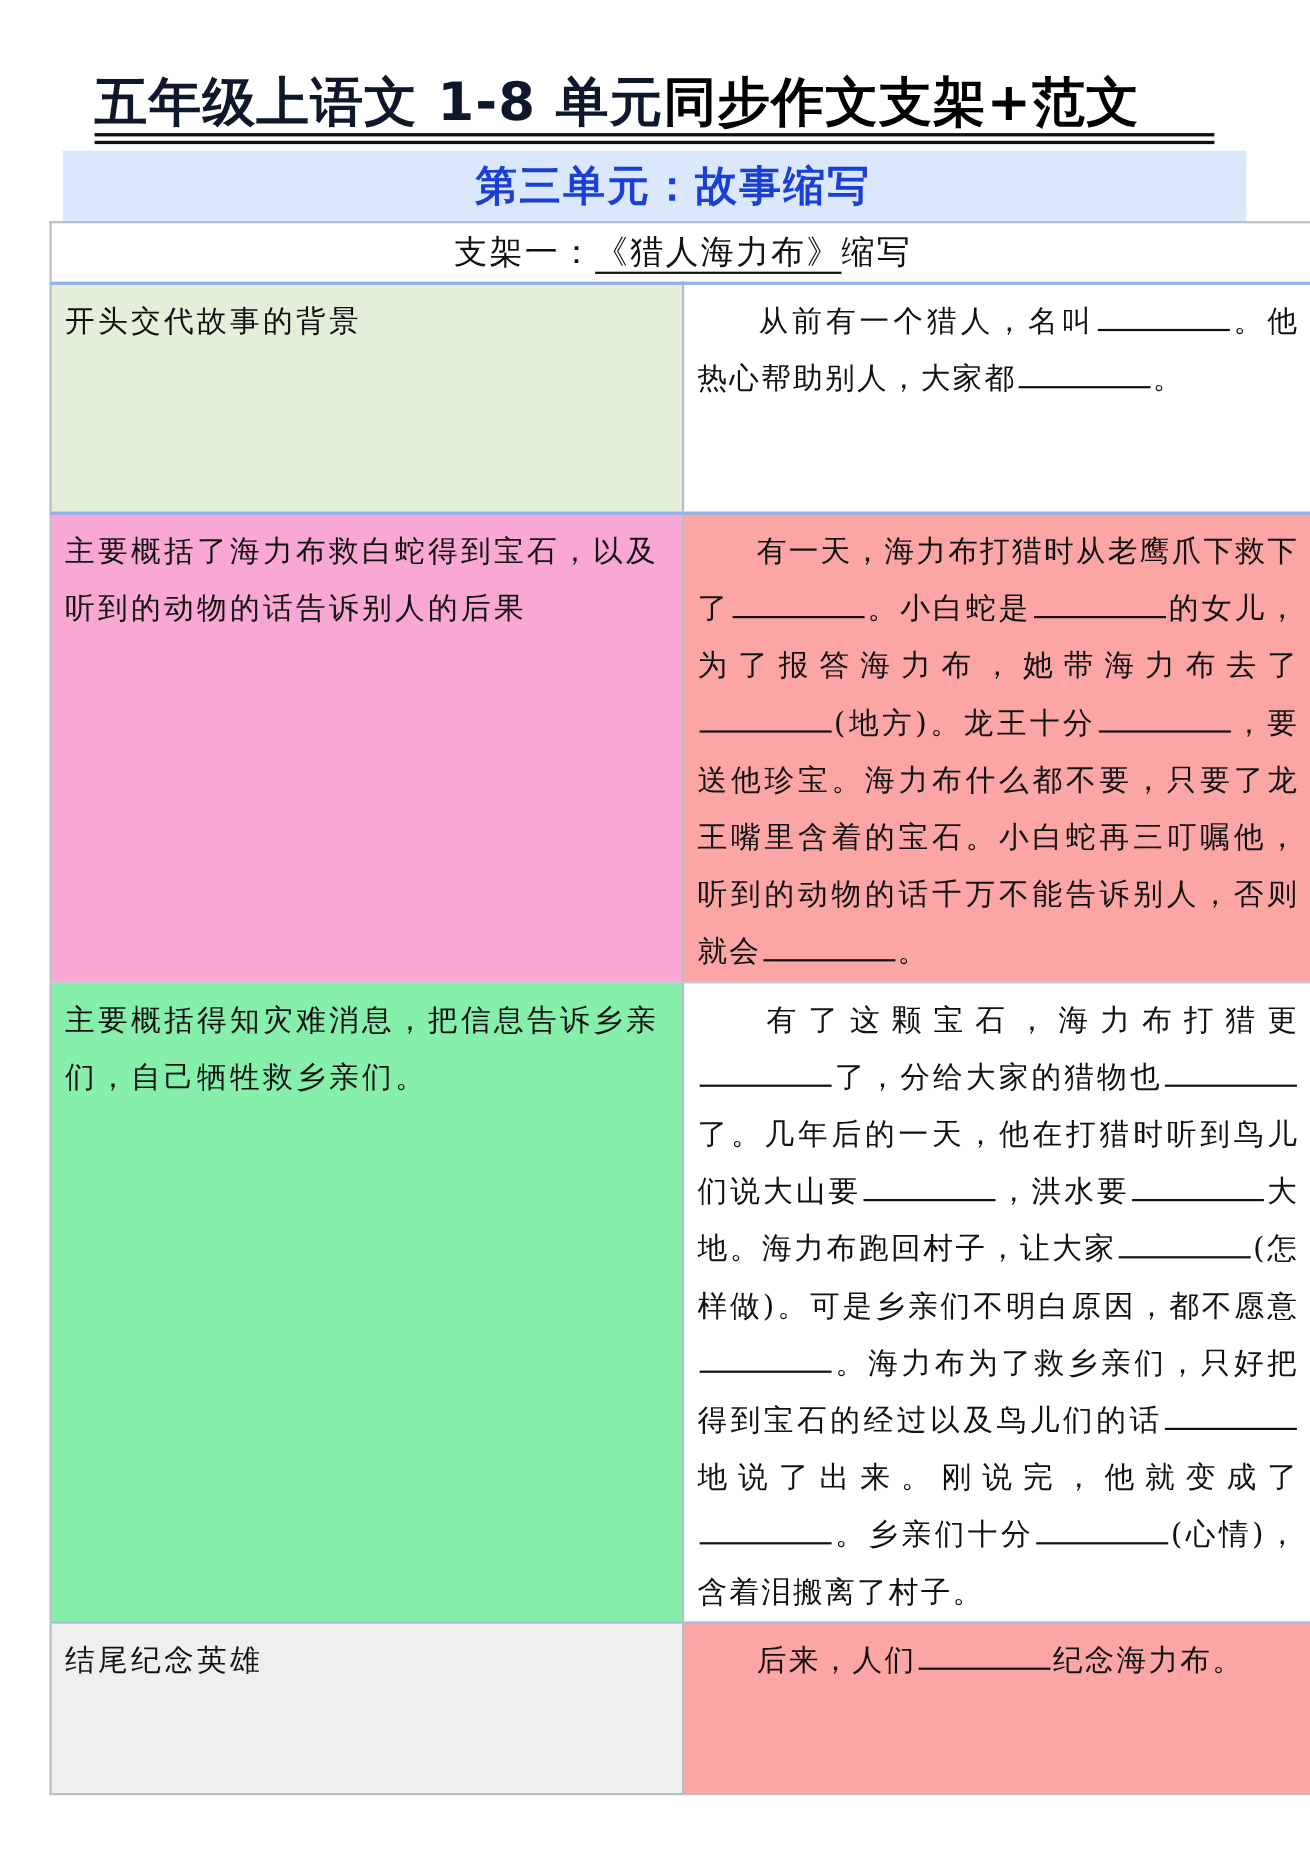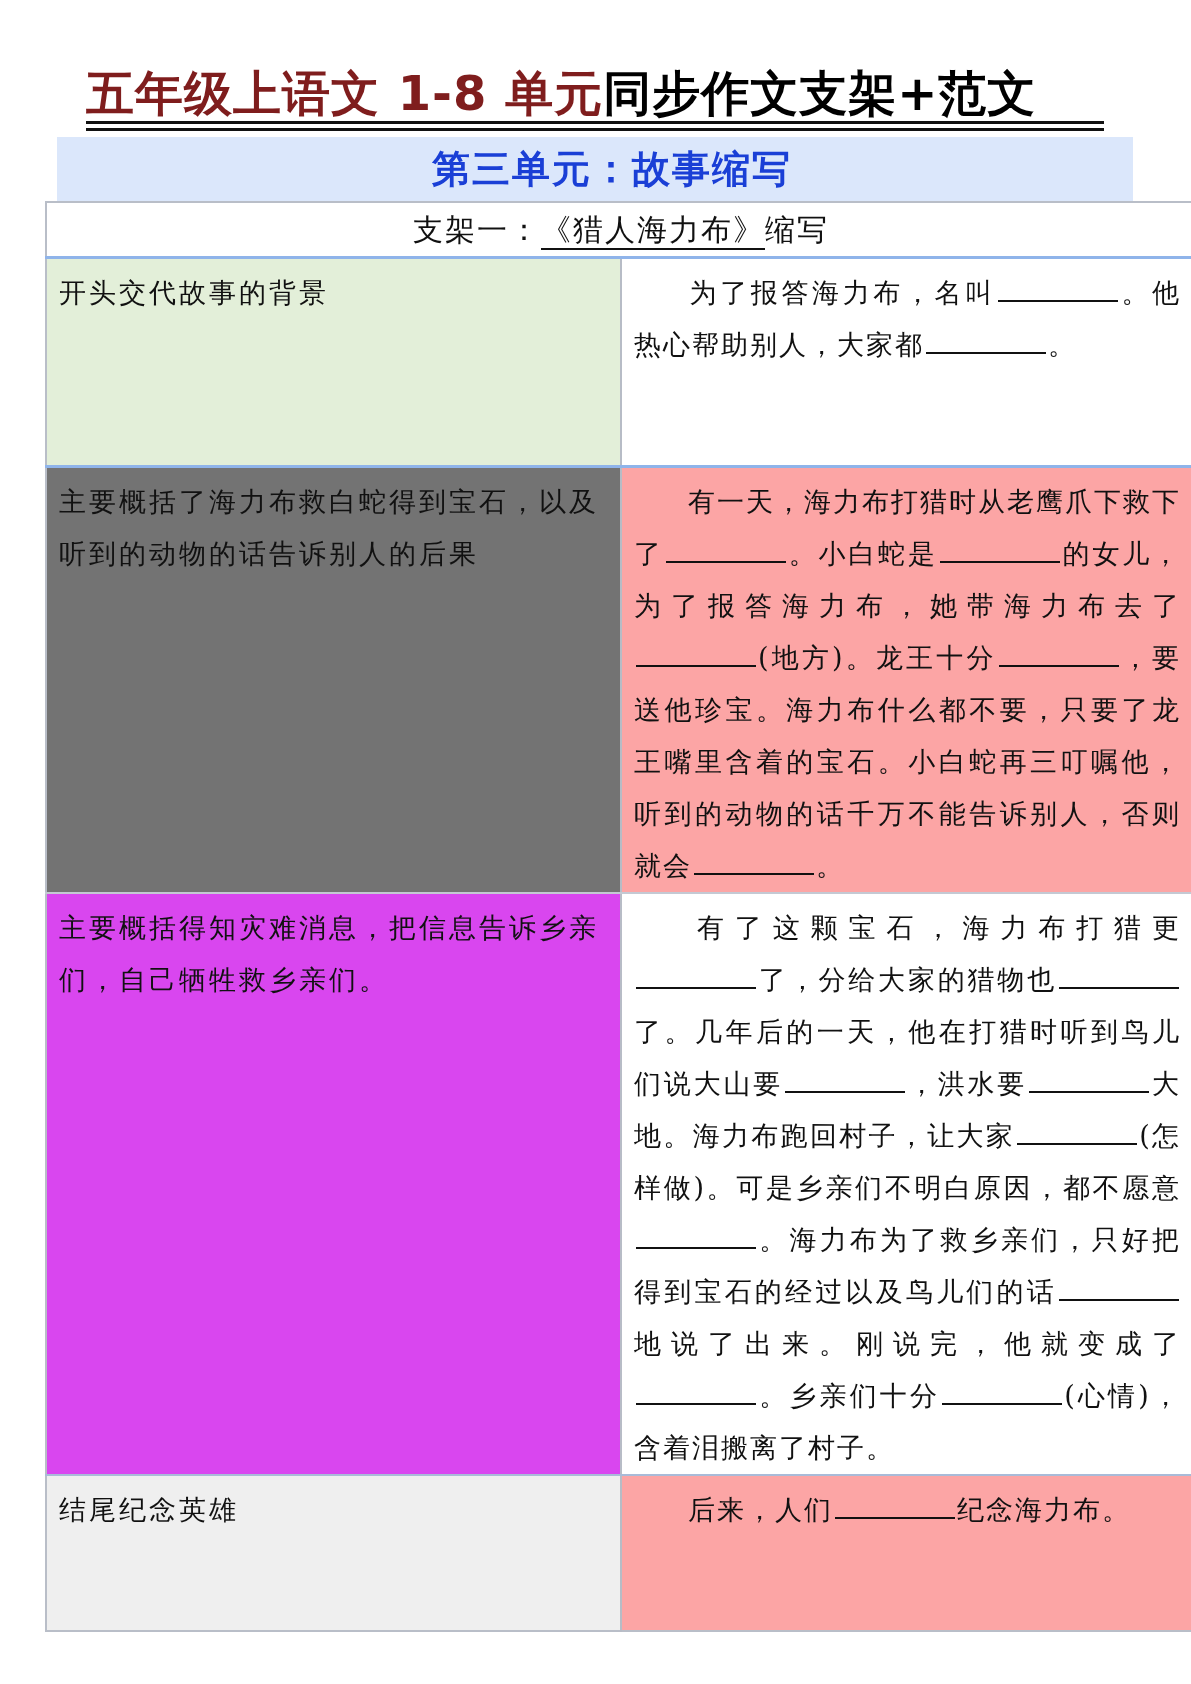--- a/index.html
+++ b/index.html
@@ -6,21 +6,21 @@
   body {
     width: 1191px; height: 1684px; position: relative; overflow: hidden;
     font-family: "DejaVu Serif", "Liberation Serif", serif; color: #111;
   }
   .title {
     position: absolute; left: 86px; top: 62px; width: 1020px; height: 62px;
     font-family: "DejaVu Sans", "Liberation Sans", sans-serif;
     font-weight: bold; font-size: 48px; line-height: 62px; letter-spacing: 1px;
     white-space: nowrap;
   }
-  .title .black { color: #7f1d1d; }
+  .title .black { color: #0f172a; }
   .title .red { color: #000000; }
   .title-rule {
     position: absolute; left: 86px; top: 121px; width: 1018px; height: 4px;
     border-top: 3px solid #111; border-bottom: 3px solid #111;
   }
   .unit-band {
     position: absolute; left: 57px; top: 137px; width: 1076px; height: 64px;
     background: #dbe7fb; text-align: center;
   }
   .unit-band span {
@@ -46,22 +46,22 @@
   }
   td.body {
     font-size: 27px; line-height: 52px; padding: 8px 14px 0 12px !important;
     letter-spacing: 2px; text-align: justify; box-sizing: border-box;
   }
   tr.r1 td { height: 209px; border-bottom: 3px solid #8fb4ea; }
   tr.r2 td { height: 419px; border-bottom: 2px solid #c4c9d3; }
   tr.r3 td { height: 519px; border-bottom: 2px solid #a9bbd8; }
   tr.r4 td { height: 156px; }
   .g-green { background: #e3efd9; }
-  .g-yellow { background: #737373; }
-  .g-peach { background: #d946ef; }
+  .g-yellow { background: #f9a8d4; }
+  .g-peach { background: #86efac; }
   .g-gray { background: #efefef; }
   .b-white { background: #ffffff; }
   .b-blue { background: #fca5a5; }
   .indent { display: inline-block; width: 54px; }
   .blank {
     display: inline-block; width: 120px; height: 30px; border-bottom: 2px solid #111;
     vertical-align: baseline; margin: 0 2px;
   }
 </style>
 </head>
@@ -79,21 +79,21 @@
 <table class="frame">
   <tbody>
       <tr>
     <td colspan="2" class="hdr-cell">
       <span>支架一：</span><span class="book">《猎人海力布》</span><span>缩写</span>
     </td>
   </tr>
 
   <tr class="r1">
     <td class="label g-green">开头交代故事的背景</td>
-    <td class="body b-white"><span class="indent"></span><span>为了报答海力布，名叫</span><span class="blank"></span><span>。他热心帮助别人，大家都</span><span class="blank"></span><span>。</span></td>
+    <td class="body b-white"><span class="indent"></span><span>从前有一个猎人，名叫</span><span class="blank"></span><span>。他热心帮助别人，大家都</span><span class="blank"></span><span>。</span></td>
   </tr>
 
   <tr class="r2">
     <td class="label g-yellow">主要概括了海力布救白蛇得到宝石，以及听到的动物的话告诉别人的后果</td>
     <td class="body b-blue"><span class="indent"></span><span>有一天，海力布打猎时从老鹰爪下救下了</span><span class="blank"></span><span>。小白蛇是</span><span class="blank"></span><span>的女儿，为了报答海力布，她带海力布去了</span><span class="blank"></span><span>(地方)。龙王十分</span><span class="blank"></span><span>，要送他珍宝。海力布什么都不要，只要了龙王嘴里含着的宝石。小白蛇再三叮嘱他，听到的动物的话千万不能告诉别人，否则就会</span><span class="blank"></span><span>。</span></td>
   </tr>
 
   <tr class="r3">
     <td class="label g-peach">主要概括得知灾难消息，把信息告诉乡亲们，自己牺牲救乡亲们。</td>
     <td class="body b-white"><span class="indent"></span><span>有了这颗宝石，海力布打猎更</span><span class="blank"></span><span>了，分给大家的猎物也</span><span class="blank"></span><span>了。几年后的一天，他在打猎时听到鸟儿们说大山要</span><span class="blank"></span><span>，洪水要</span><span class="blank"></span><span>大地。海力布跑回村子，让大家</span><span class="blank"></span><span>(怎样做)。可是乡亲们不明白原因，都不愿意</span><span class="blank"></span><span>。海力布为了救乡亲们，只好把得到宝石的经过以及鸟儿们的话</span><span class="blank"></span><span>地说了出来。刚说完，他就变成了</span><span class="blank"></span><span>。乡亲们十分</span><span class="blank"></span><span>(心情)，含着泪搬离了村子。</span></td>

